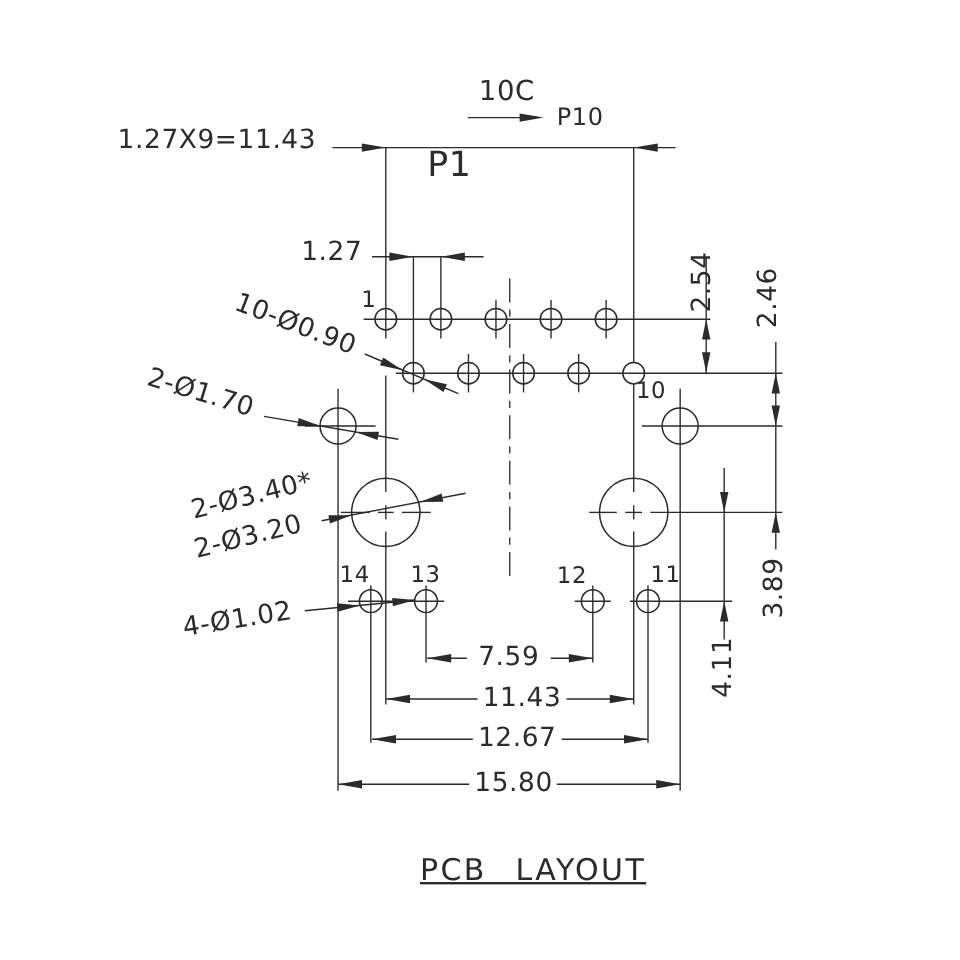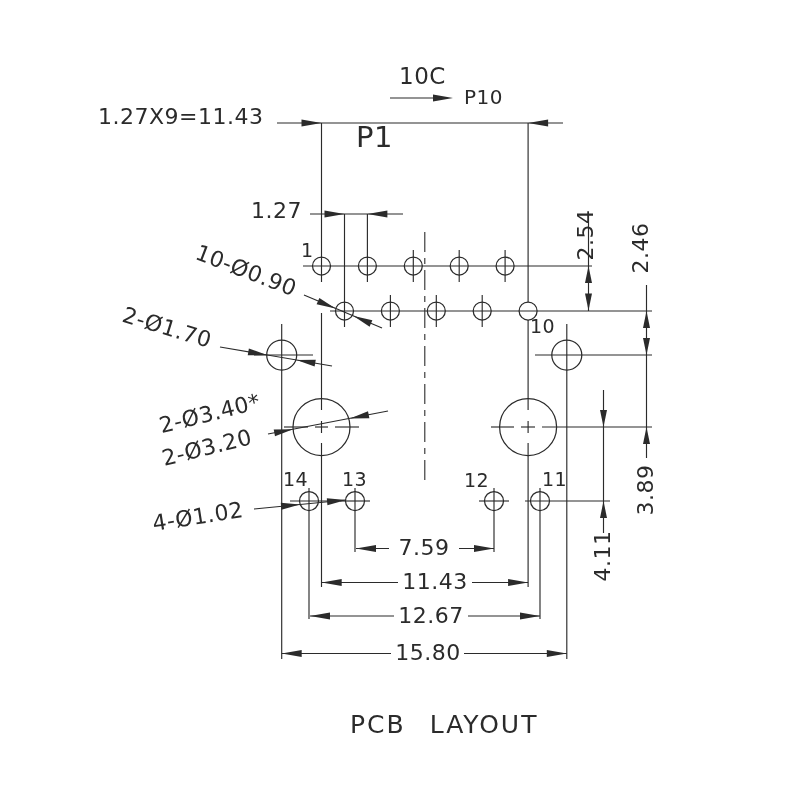--- a/index.html
+++ b/index.html
@@ -9,21 +9,21 @@
   }
   #stage{position:absolute;left:0;top:0;width:800px;height:800px;}
   svg{position:absolute;left:0;top:0;}
   .ln{stroke:#2b2b2b;stroke-width:1.15;fill:none;}
   .cl{stroke:#2b2b2b;stroke-width:1.1;fill:none;stroke-dasharray:20 6 6 6;}
   .c{stroke:#2b2b2b;stroke-width:1.25;fill:none;}
   .ar{fill:#2b2b2b;stroke:none;}
   .txt{position:absolute;font-size:22px;letter-spacing:0.5px;white-space:nowrap;line-height:1.1;}
   .small{font-size:19px;}
   .rot{display:flex;align-items:center;justify-content:center;text-align:center;}
-  .title{font-size:25px;letter-spacing:2px;word-spacing:14px;}
+  .title{font-size:25px;letter-spacing:2px;word-spacing:14px;text-decoration:underline;}
 </style>
 </head>
 <body>
 
 <div id="stage">
 
   <svg width="800" height="800" viewBox="0 0 800 800">
 
     <line class="ln" x1="277" y1="123" x2="563" y2="123"></line>
     <polygon class="ar" points="321.5,123 301.5,119.5 301.5,126.5"></polygon>

